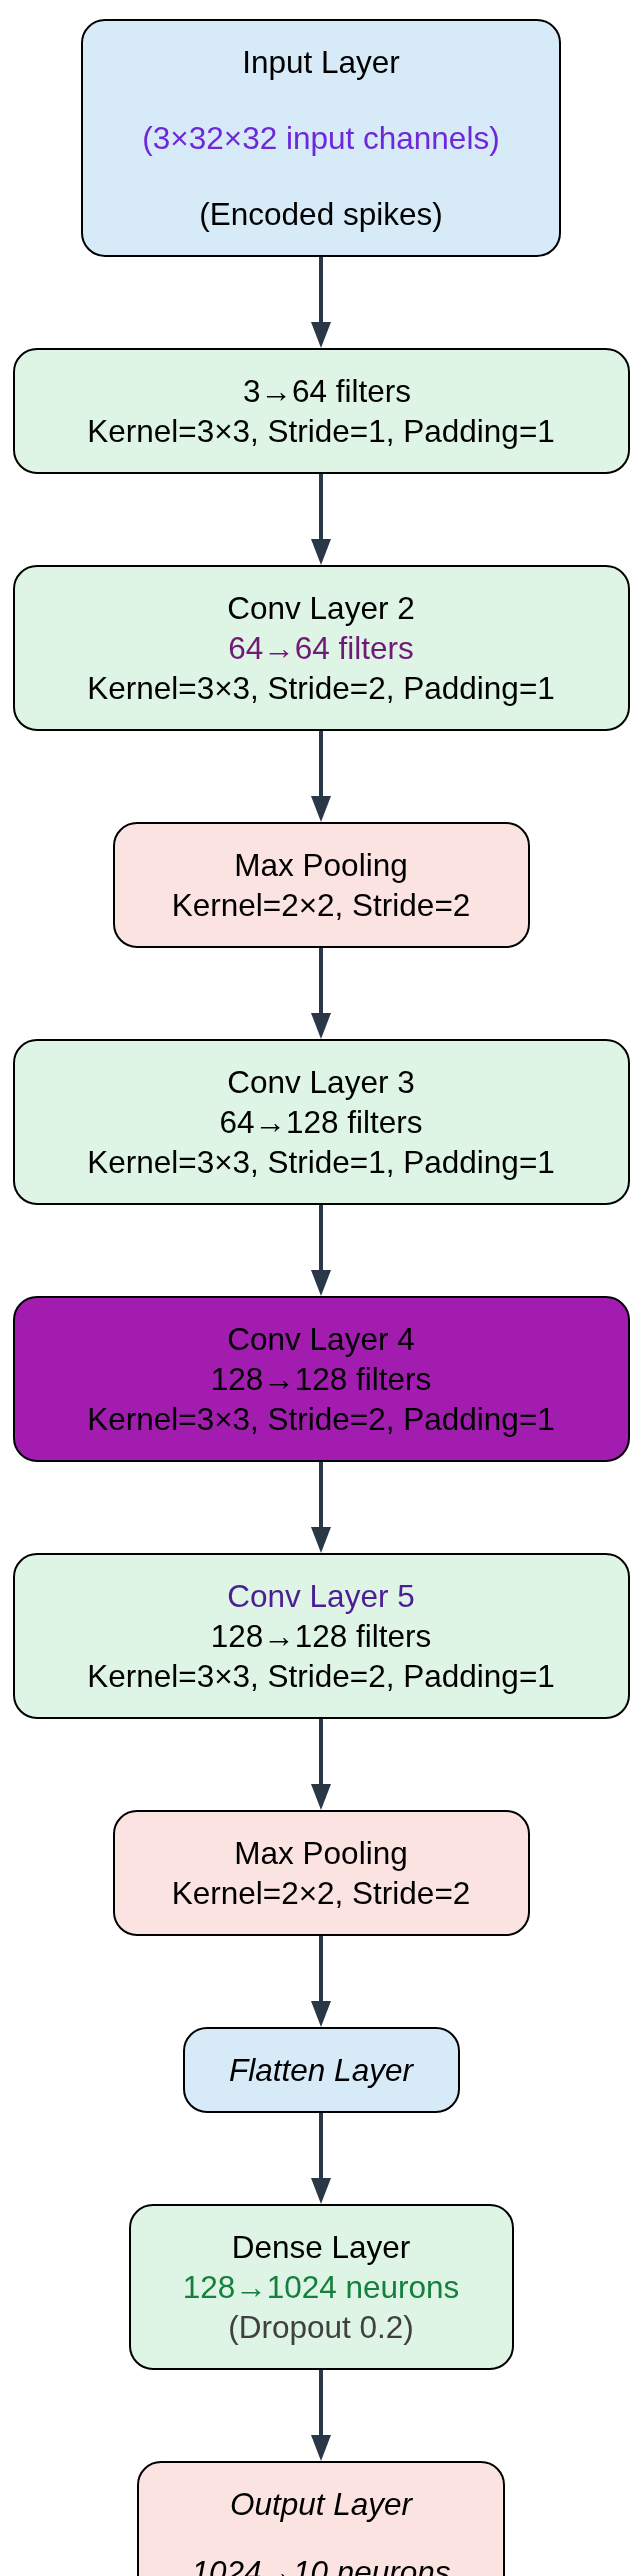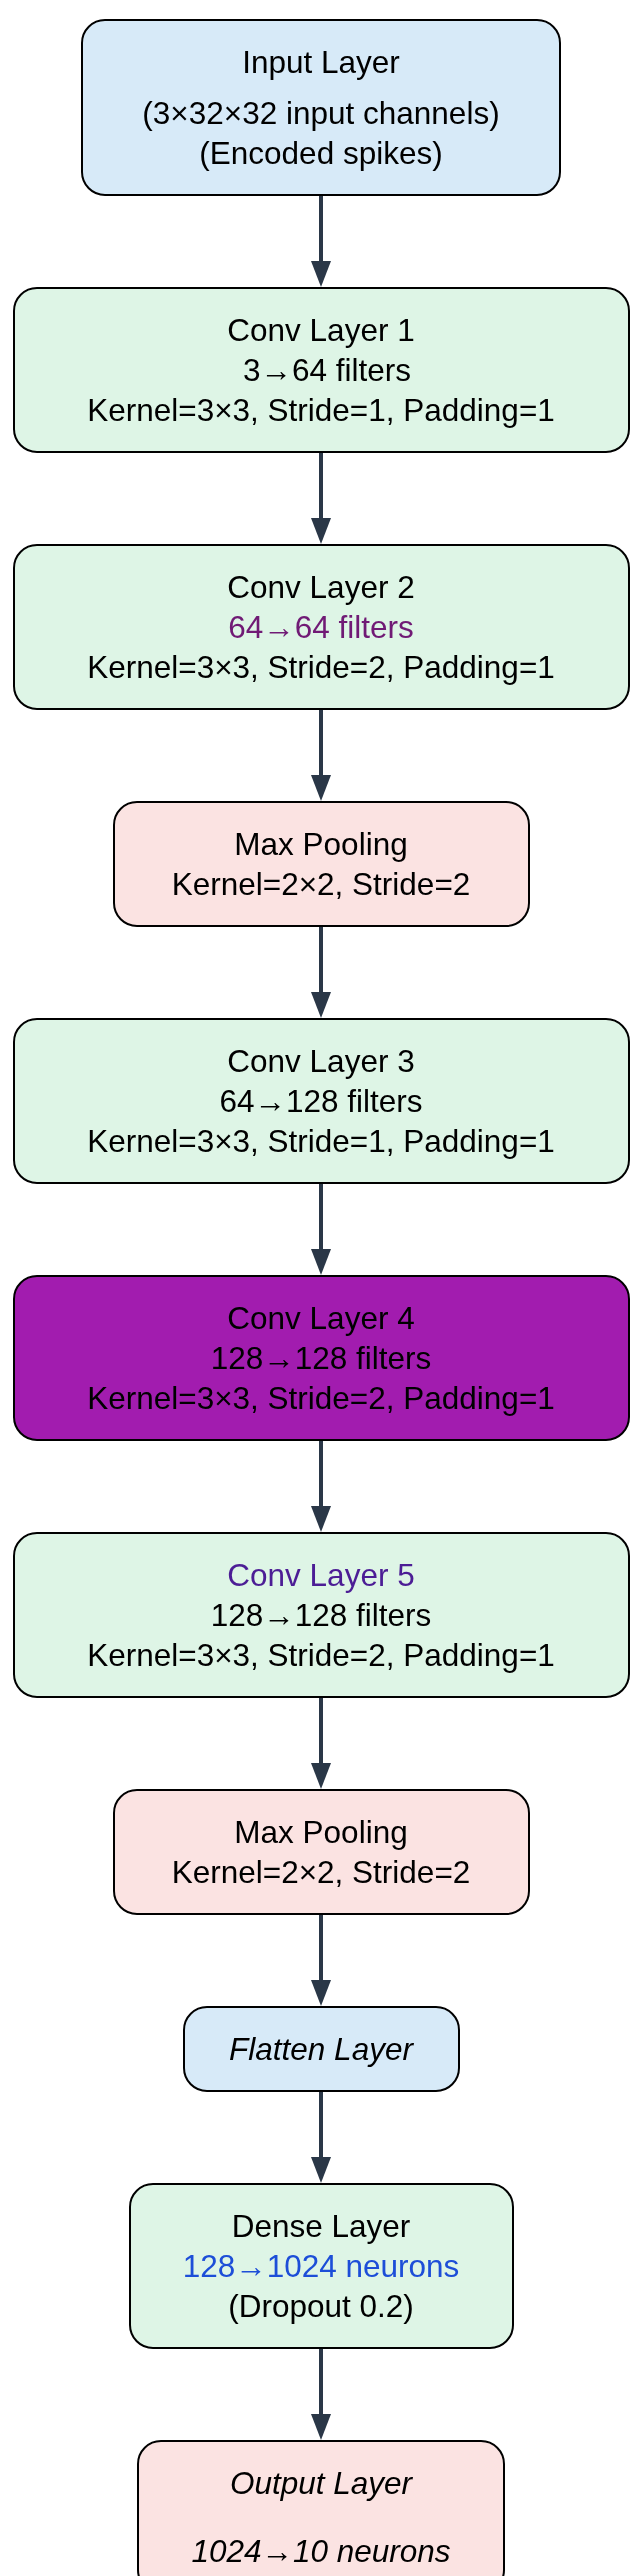--- a/index.html
+++ b/index.html
@@ -63,33 +63,32 @@
     flex: 0 0 auto;
     border-left: 10.7px solid transparent;
     border-right: 10.7px solid transparent;
     border-top: 26.5px solid var(--arrow-color, #2a3747);
   }
 </style>
 </head>
 <body style="background: rgb(255, 255, 255);">
 
 <div id="flowchart" class="diagram">
-  <div class="box kind-input" style="background: rgb(215, 234, 248); border-color: rgb(0, 0, 0);">
+  <div class="box kind-input" style="background: rgb(215, 234, 248); border-color: rgb(0, 0, 0); gap: 36px;">
       <div class="line" style="color: rgb(0, 0, 0);">Input Layer</div>
-      <div class="line" style="color: #000000; margin-top: 11px;">(3×32×32 input channels)</div>
+      <div class="line" style="color: #6d28d9;">(3×32×32 input channels)</div>
       <div class="line" style="color: rgb(0, 0, 0);">(Encoded spikes)</div>
     </div>
 
   <div class="arrow">
     <div class="shaft"></div>
     <div class="head"></div>
   </div>
 
   <div class="box kind-conv" style="background: rgb(222, 245, 230); border-color: rgb(0, 0, 0);">
-      <div class="line" style="color: rgb(0, 0, 0);">Conv Layer 1</div>
       <div class="line" style="color: rgb(0, 0, 0); margin-left: 12px;">3→64 filters</div>
       <div class="line" style="color: rgb(0, 0, 0);">Kernel=3×3, Stride=1, Padding=1</div>
     </div>
 
   <div class="arrow">
     <div class="shaft"></div>
     <div class="head"></div>
   </div>
 
   <div class="box kind-conv" style="background: rgb(222, 245, 230); border-color: rgb(0, 0, 0);">
@@ -160,22 +159,22 @@
       <div class="line" style="color: rgb(0, 0, 0); font-style: italic;">Flatten Layer</div>
     </div>
 
   <div class="arrow">
     <div class="shaft"></div>
     <div class="head"></div>
   </div>
 
   <div class="box kind-dense" style="background: rgb(222, 245, 230); border-color: rgb(0, 0, 0);">
       <div class="line" style="color: rgb(0, 0, 0);">Dense Layer</div>
-      <div class="line" style="color: #1d4ed8;">128→1024 neurons</div>
-      <div class="line" style="color: #000000;">(Dropout 0.2)</div>
+      <div class="line" style="color: #15803d;">128→1024 neurons</div>
+      <div class="line" style="color: #404040;">(Dropout 0.2)</div>
     </div>
 
   <div class="arrow">
     <div class="shaft"></div>
     <div class="head"></div>
   </div>
 
   <div class="box kind-output" style="background: rgb(251, 227, 226); border-color: rgb(0, 0, 0); font-style: italic;">
       <div class="line" style="color: rgb(0, 0, 0);">Output Layer</div>
       <div class="line" style="color: rgb(0, 0, 0); margin-top: 28px;">1024→10 neurons</div>

